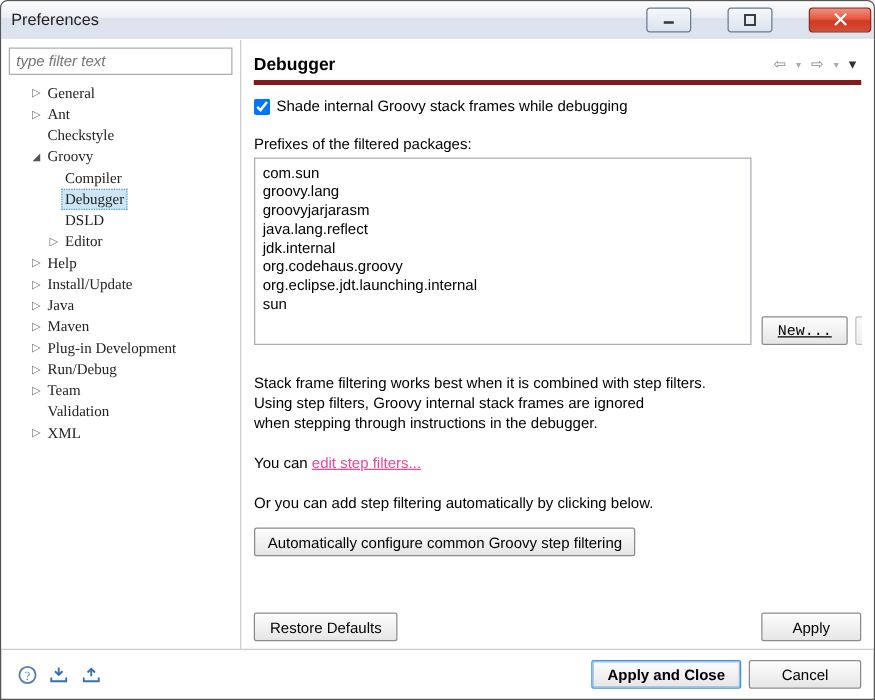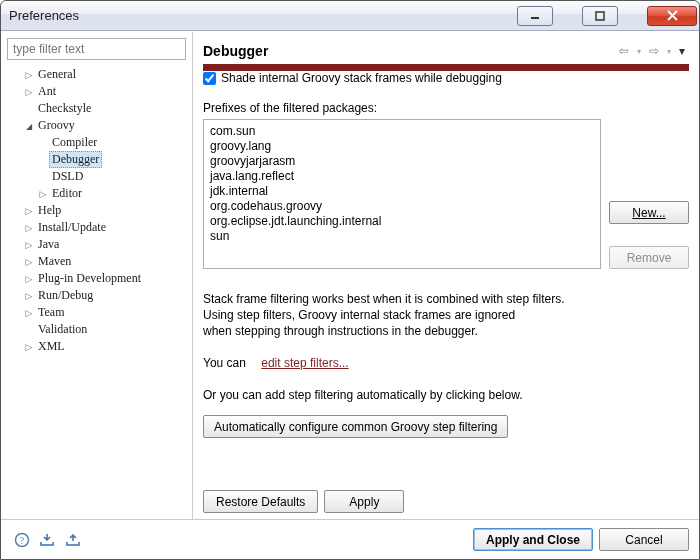--- a/index.html
+++ b/index.html
@@ -48,20 +48,21 @@
   .left {
     width: 192px;
     border-right: 1px solid #ccc;
     display: flex; flex-direction: column;
     padding: 6px;
   }
   .filter {
     width: 100%; height: 22px;
     border: 1px solid #abadb3;
     padding: 0 5px;
+    font-style: italic;
     color: #777;
     background: #fff;
     font-size: 12px;
   }
   .tree {
     margin-top: 6px;
     overflow: auto;
     flex: 1;
     color: #222;
     user-select: none;
@@ -95,37 +96,37 @@
     display: flex; flex-direction: column;
     overflow: hidden;
   }
   .hdr {
     display: flex; align-items: center;
     height: 26px;
   }
   .hdr .pgtitle { font-size: 14px; font-weight: bold; flex: 1; }
   .navicon { color:#888; font-size: 12px; padding: 0 4px; }
   .section {
-    border-top: 7px solid #7f1d1d;
-    padding-top: 0;
+    border-top: 4px solid #7f1d1d;
+    padding-top: 10px;
     flex: 1;
     overflow: auto;
   }
   .chkline { display: flex; align-items: center; margin-bottom: 8px; }
   .chkline input { margin: 0 5px 0 0; }
   .pkgrow { display: flex; align-items: flex-end; gap: 8px; }
   .pkgbox {
     flex: 1;
     border: 1px solid #abadb3;
     background: #fff;
     min-height: 150px;
     padding: 4px 6px;
     line-height: 15px;
   }
-  .sidebtns { width: 80px; display: flex; flex-direction: column; gap: 22px; }
+  .sidebtns { width: 80px; display: flex; gap: 6px; font-family: Liberation Mono, monospace; }
   .btn {
     border: 1px solid #8a8a8a;
     background: linear-gradient(to bottom, #fdfdfd, #e6e6e6);
     height: 23px;
     display: flex; align-items: center; justify-content: center;
     border-radius: 2px;
     padding: 0 12px;
     font-size: 12px;
     color: #000;
     white-space: nowrap;
@@ -134,25 +135,25 @@
     color: #8d8d8d;
     background: linear-gradient(to bottom, #fafafa, #efefef);
     border-color: #bdbdbd;
   }
   .btn.default {
     border: 1px solid #4a90d9;
     box-shadow: 0 0 0 1px #8fc2ec inset;
     font-weight: bold;
   }
   .infotext { margin-top: 22px; line-height: 16px; }
-  .linklike { color: #7f1d1d; text-decoration: underline; cursor: pointer; margin-left: 12px; }
+  .linklike { color: #ec4899; text-decoration: underline; cursor: pointer; }
   .autobtn-row { margin-top: 12px; }
   .autobtn { display:inline-flex; padding: 0 10px; }
   .restorerow {
-    display: flex; justify-content: flex-start; gap: 6px;
+    display: flex; justify-content: space-between; gap: 6px;
     padding: 8px 0 6px 0;
     border-top: none;
   }
   .footer {
     height: 40px;
     border-top: 1px solid #ccc;
     display: flex; align-items: center;
     padding: 0 10px;
   }
   .footicon {

